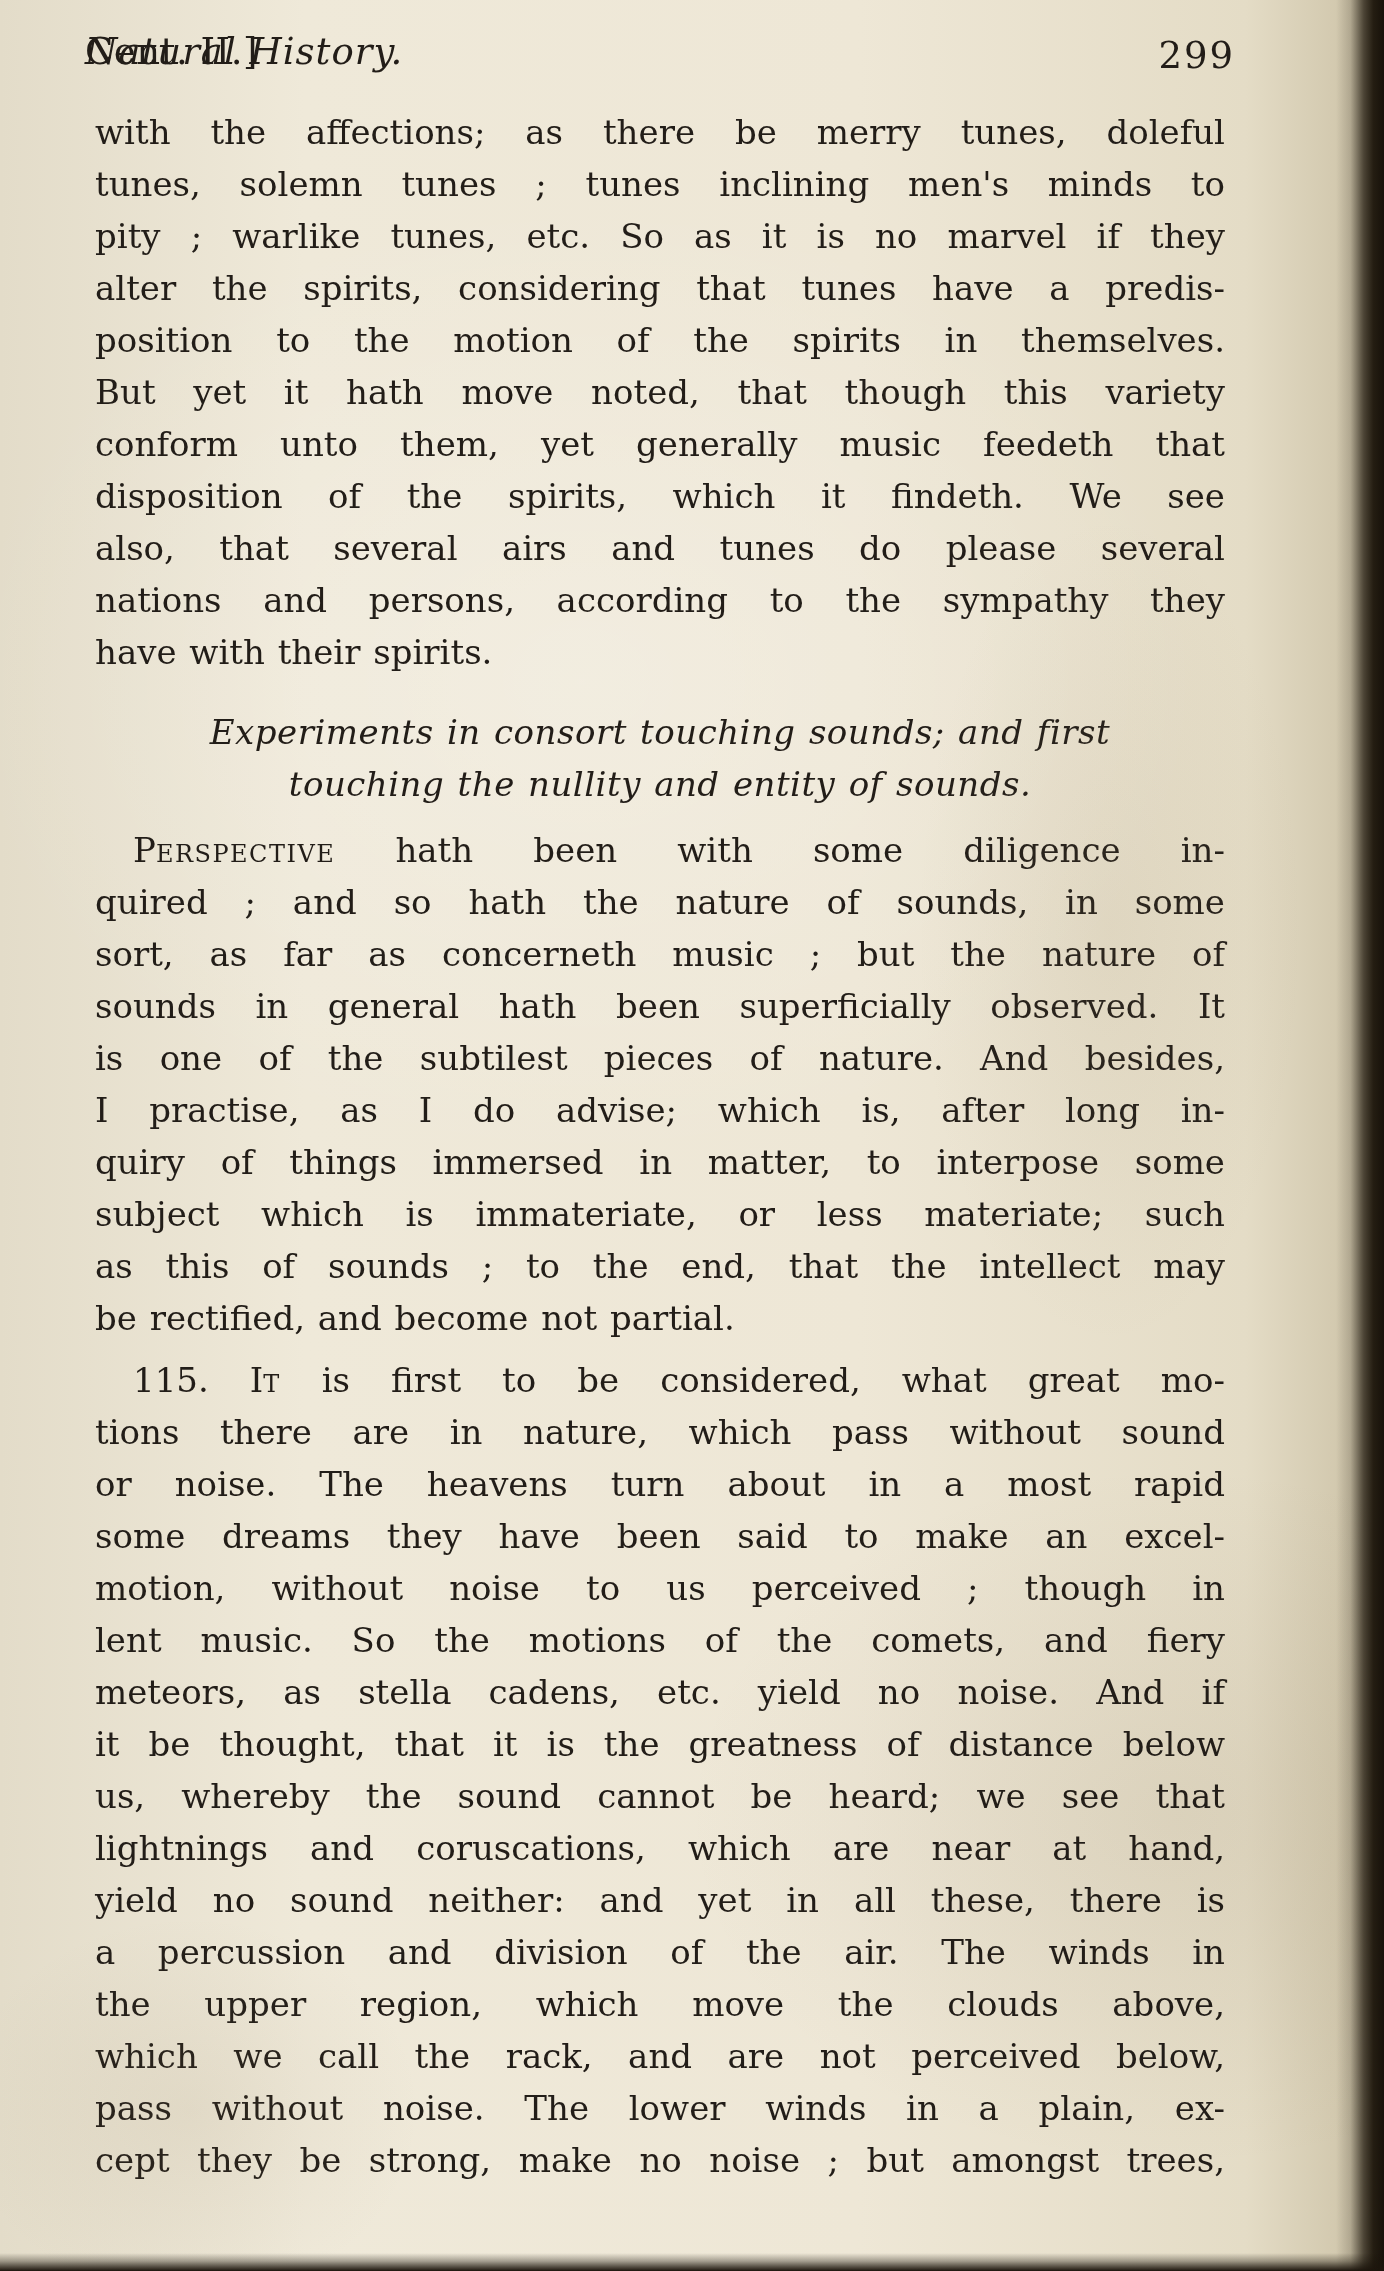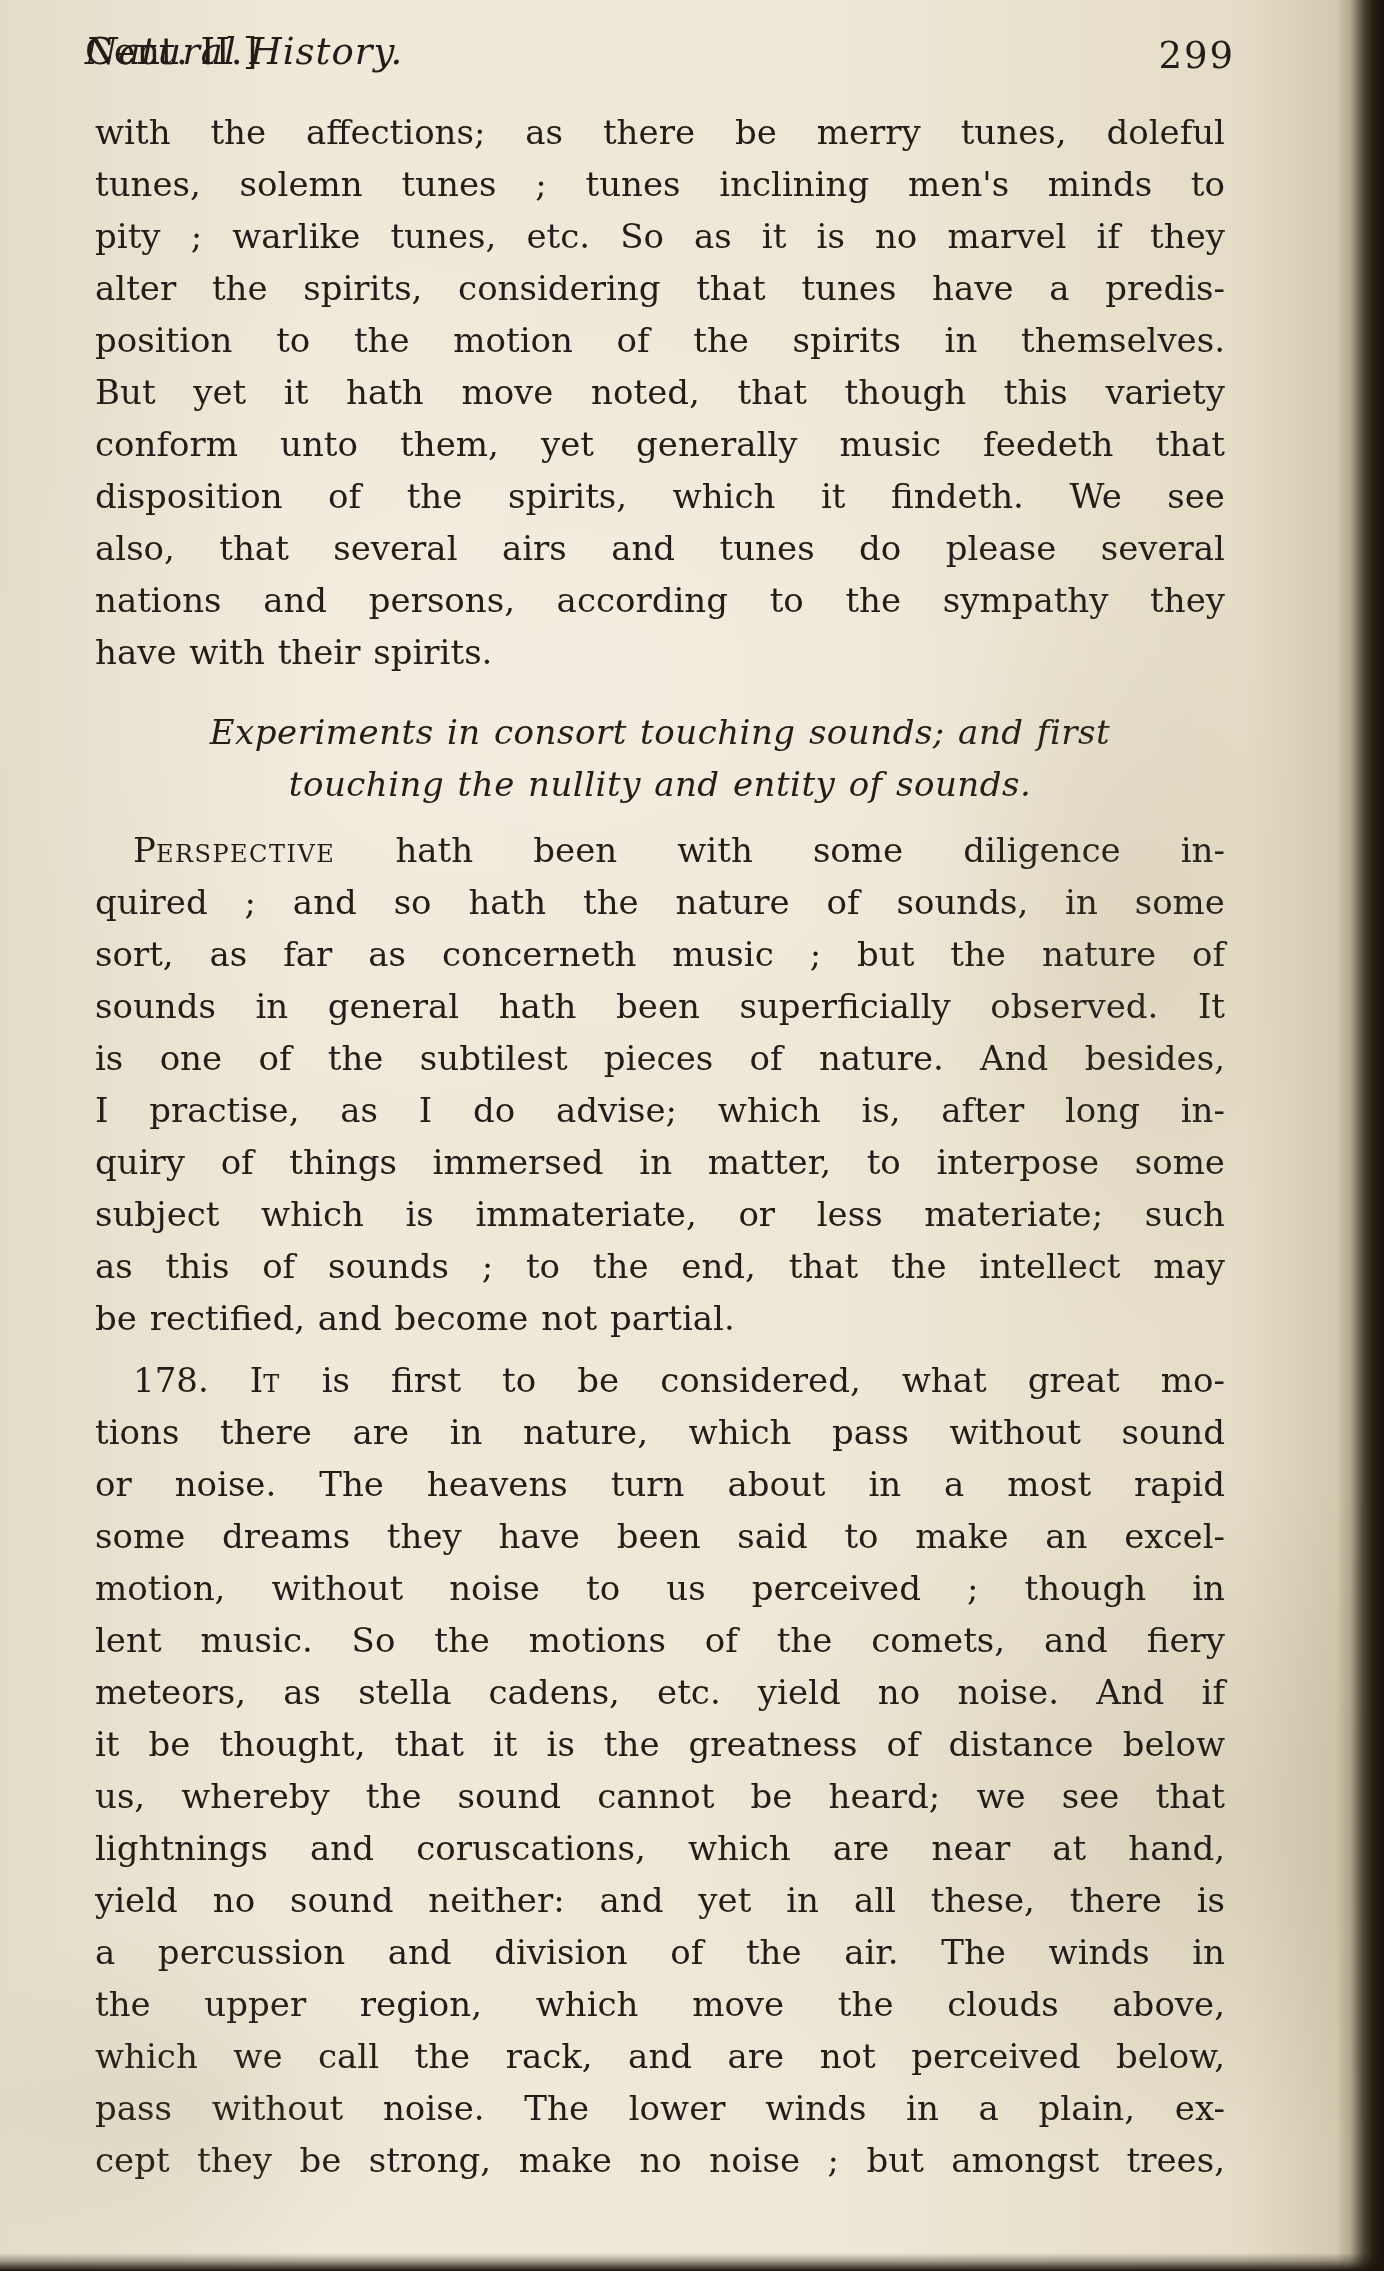--- a/index.html
+++ b/index.html
@@ -125,21 +125,21 @@
         <div class="line"><span>sort, as far as concerneth music ; but the nature of</span></div>
         <div class="line"><span>sounds in general hath been superficially observed. It</span></div>
         <div class="line"><span>is one of the subtilest pieces of nature. And besides,</span></div>
         <div class="line"><span>I practise, as I do advise; which is, after long in-</span></div>
         <div class="line"><span>quiry of things immersed in matter, to interpose some</span></div>
         <div class="line"><span>subject which is immateriate, or less materiate; such</span></div>
         <div class="line"><span>as this of sounds ; to the end, that the intellect may</span></div>
         <div class="line last"><span>be rectified, and become not partial.</span></div>
       </div>
       <div class="block paragraph">
-        <div class="line indent"><span>178. I</span><span class="sc">t</span><span> is first to be considered, what great mo-</span></div>
+        <div class="line indent"><span>115. I</span><span class="sc">t</span><span> is first to be considered, what great mo-</span></div>
         <div class="line"><span>tions there are in nature, which pass without sound</span></div>
         <div class="line"><span>or noise. The heavens turn about in a most rapid</span></div>
         <div class="line"><span>some dreams they have been said to make an excel-</span></div>
         <div class="line"><span>motion, without noise to us perceived ; though in</span></div>
         <div class="line"><span>lent music. So the motions of the comets, and fiery</span></div>
         <div class="line"><span>meteors, as </span><span class="i">stella cadens, etc.</span><span> yield no noise. And if</span></div>
         <div class="line"><span>it be thought, that it is the greatness of distance below</span></div>
         <div class="line"><span>us, whereby the sound cannot be heard; we see that</span></div>
         <div class="line"><span>lightnings and coruscations, which are near at hand,</span></div>
         <div class="line"><span>yield no sound neither: and yet in all these, there is</span></div>

